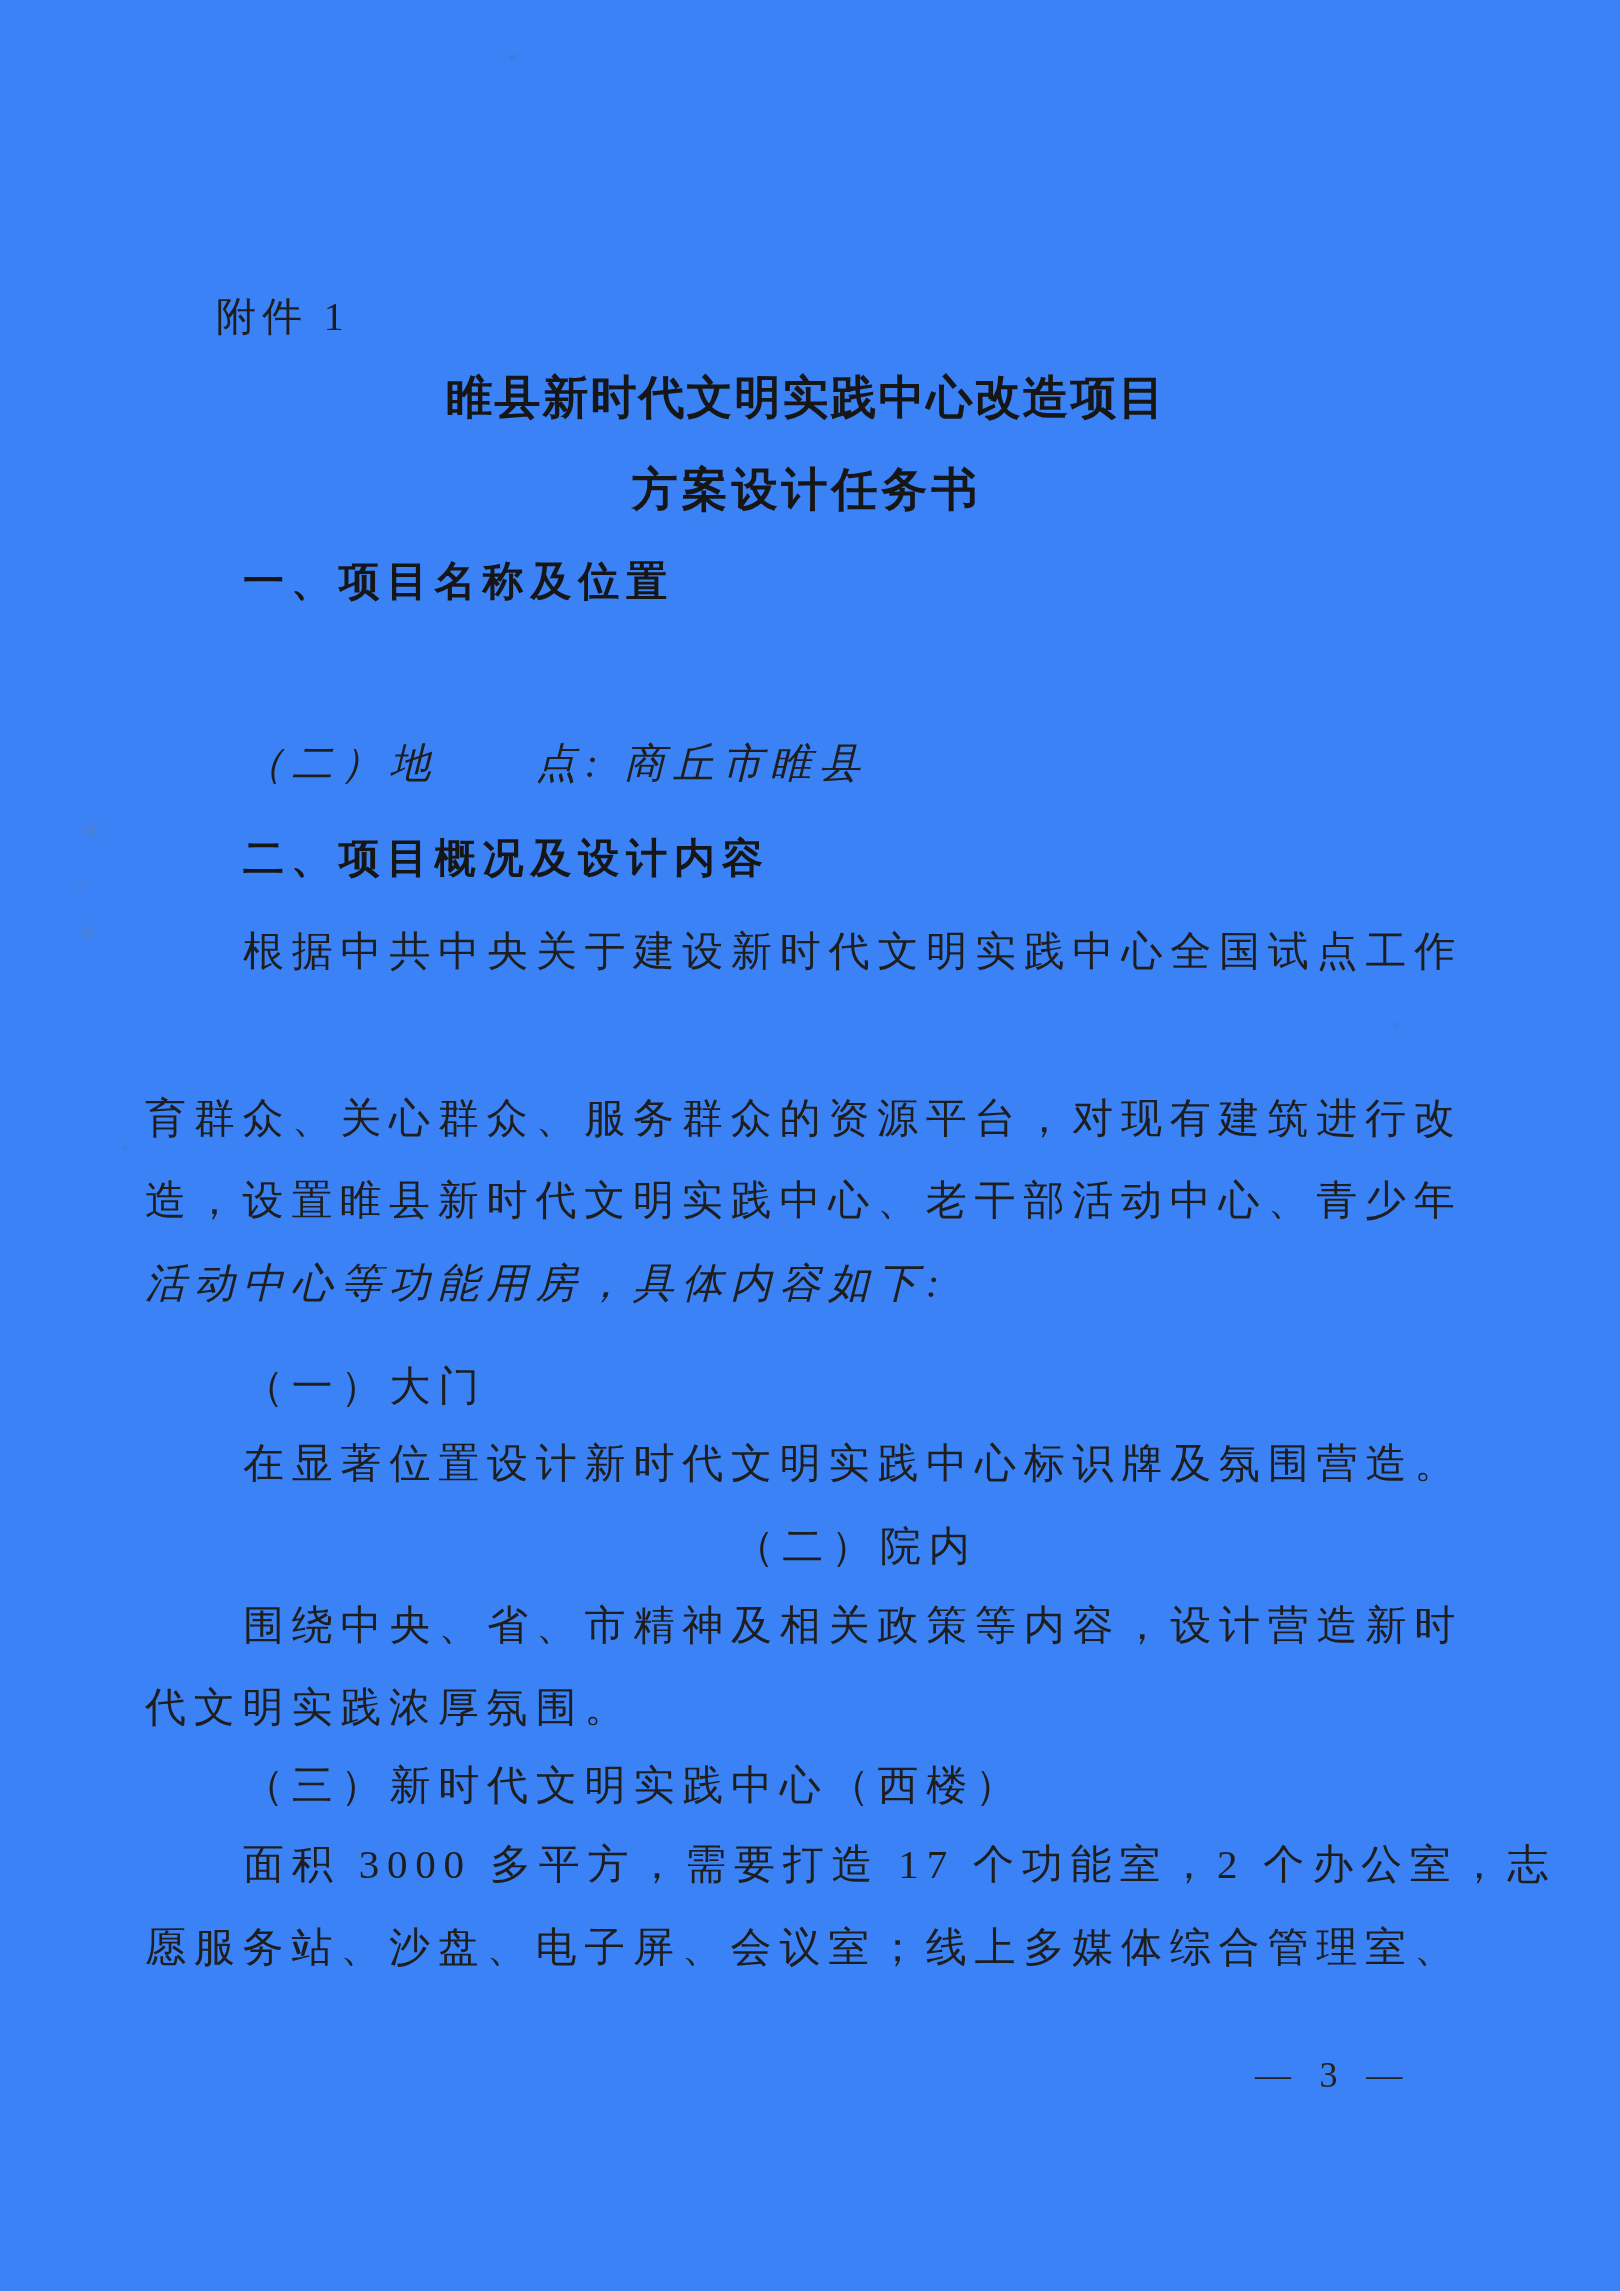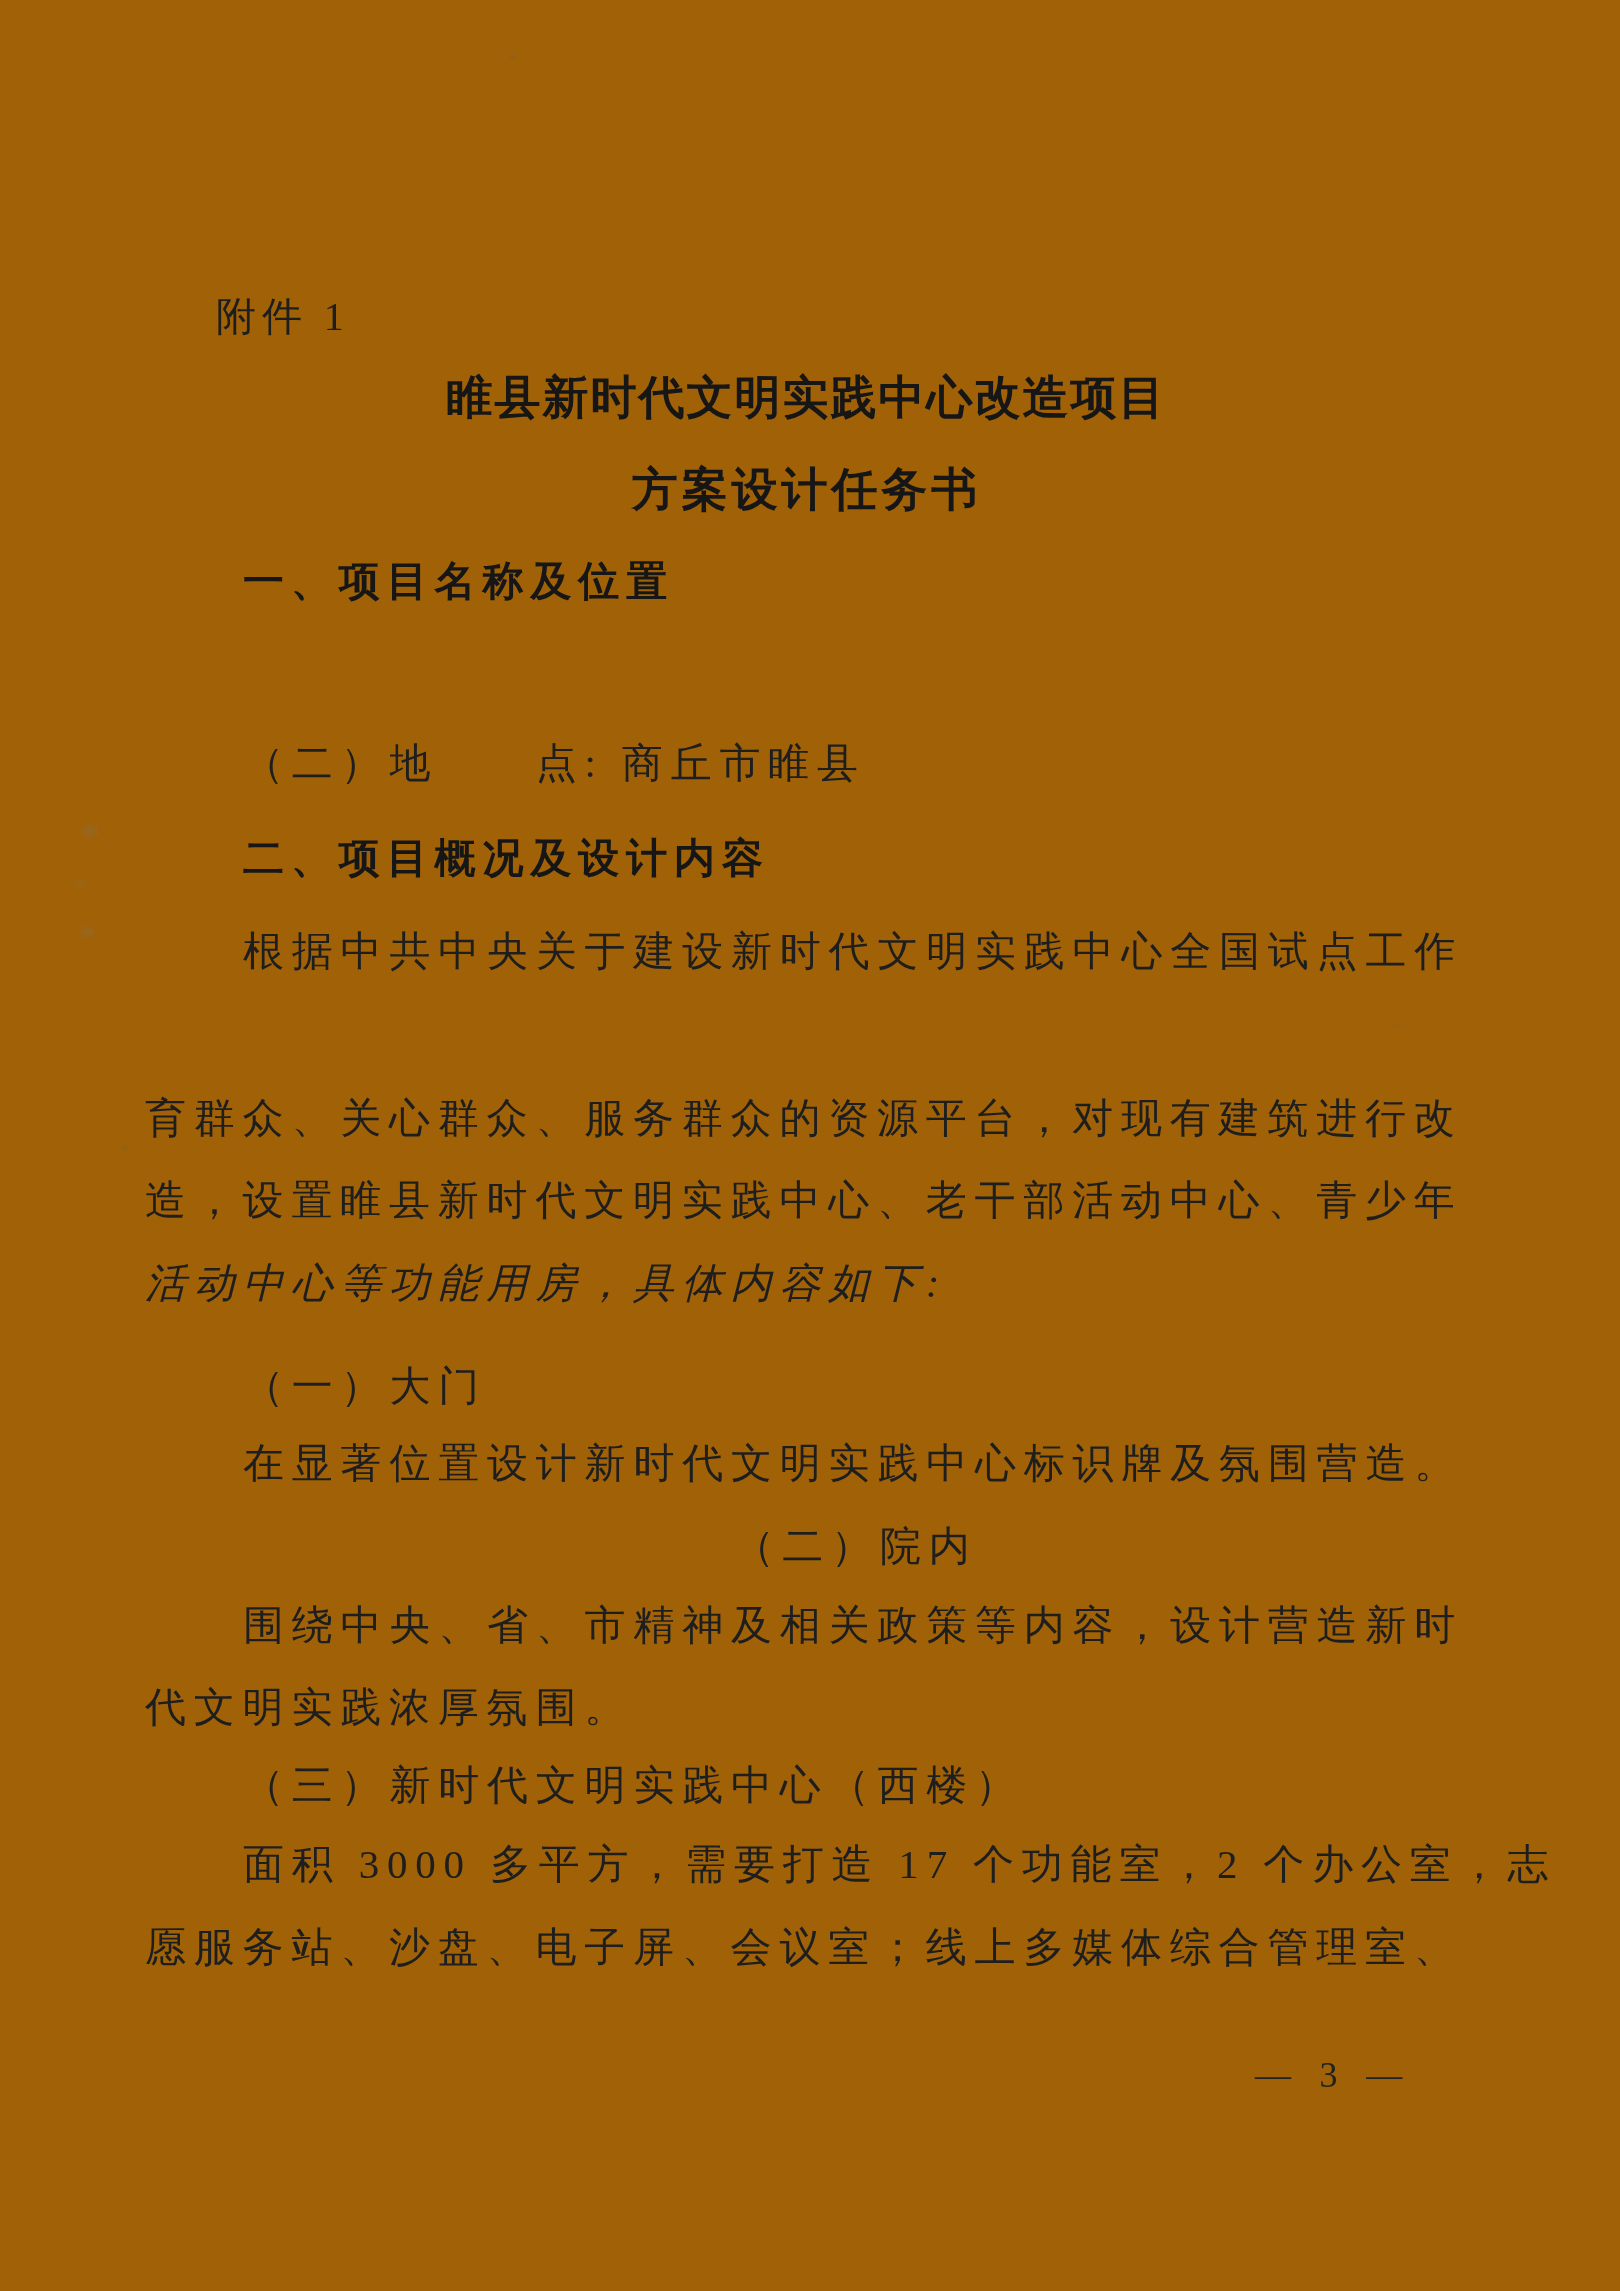--- a/index.html
+++ b/index.html
@@ -11,21 +11,21 @@
     height: 2292px;
     background: #fefefe;
     position: relative;
     overflow: hidden;
     font-family: "Liberation Serif", "DejaVu Serif", serif;
     color: #1e1e1e;
   }
   .sheet {
     position: absolute;
     inset: 0;
-    background: #a16207;
+    background: #3b82f6;
   }
   .text-layer {
     position: absolute;
     left: 145px;
     top: 0;
     width: 1323px;
     height: 2292px;
   }
   .line {
     position: absolute;
@@ -60,21 +60,21 @@
   .title-2 { top: 459px; letter-spacing: 3.9px; }
   .hd {
     font-family: "Liberation Sans", "DejaVu Sans", sans-serif;
     font-weight: bold;
     letter-spacing: 6.9px;
     color: #161616;
   }
   .indent { text-indent: 98px; }
   .y-h1   { top: 551px; }
   .y-it1  { top: 637px; }
-  .y-it2  { top: 733px; }
+  .y-it2  { top: 733px; font-style: italic; }
   .y-h2   { top: 828px; }
   .y-p1a  { top: 921px; }
   .y-p1b  { top: 1005px; }
   .y-p1c  { top: 1088px; }
   .y-p1d  { top: 1170px; }
   .y-p1e  { top: 1253px; font-style: italic; }
   .y-s1h  { top: 1356px; }
   .y-s1b  { top: 1433px; }
   .y-s2h  { top: 1516px; text-align: center; }
   .y-s2a  { top: 1595px; }

